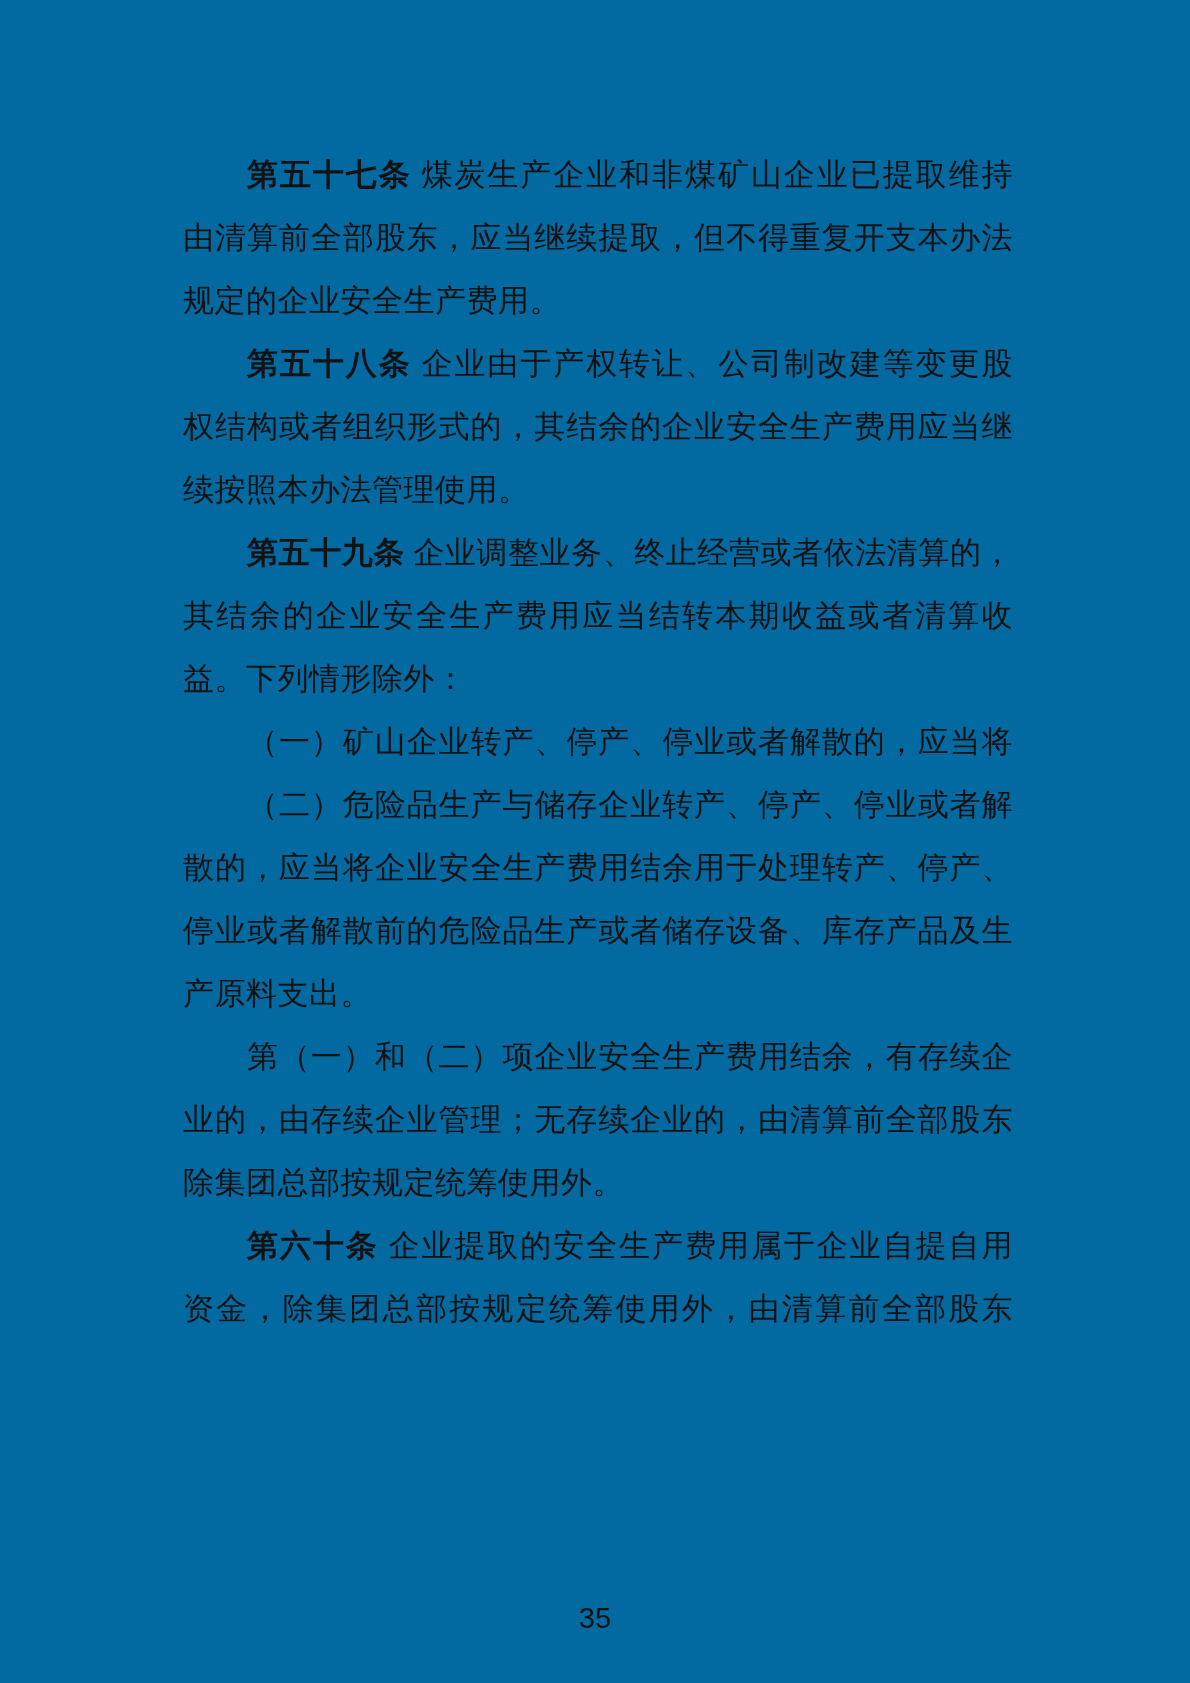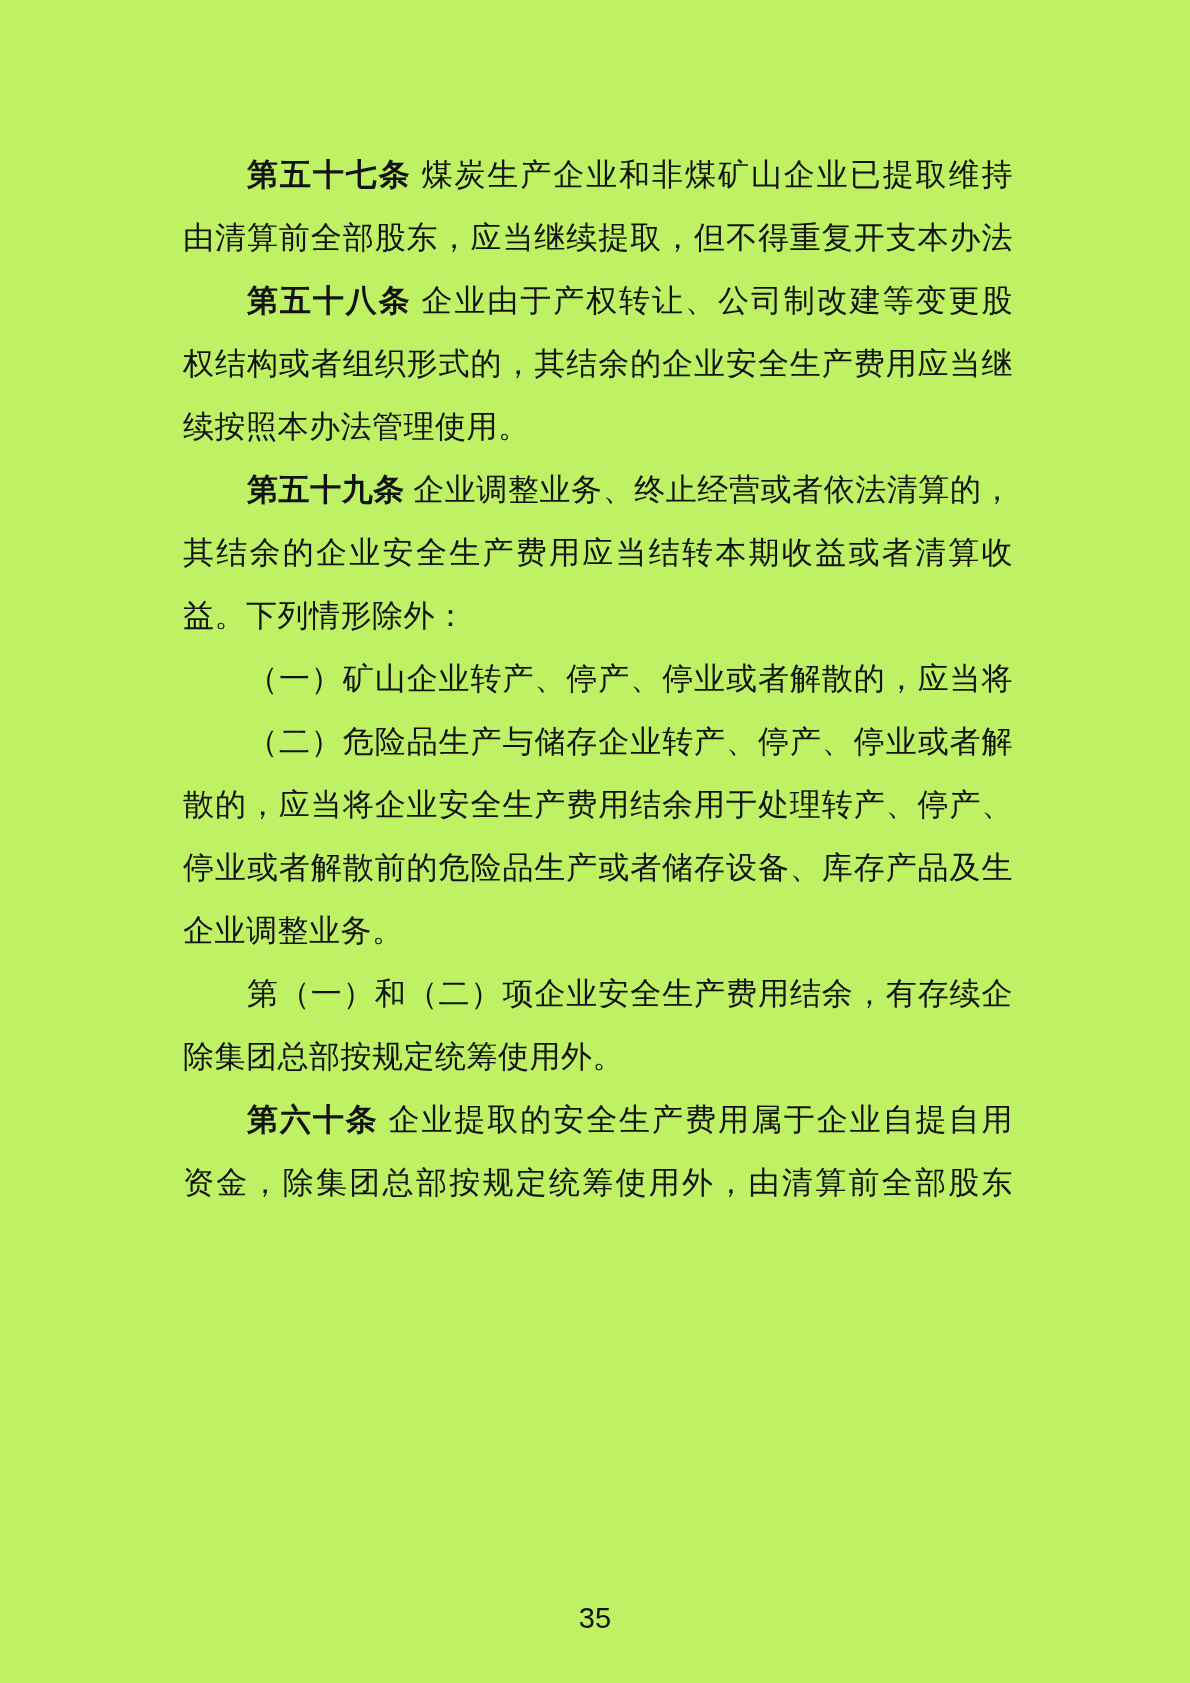--- a/index.html
+++ b/index.html
@@ -1,20 +1,20 @@
 <!DOCTYPE html>
 <html><head>
 <meta charset="utf-8">
 <style>
   html, body { margin: 0; padding: 0; background: #ffffff; }
   .page {
     position: relative;
     width: 1190px;
     height: 1683px;
-    background: #bef264;
+    background: #0369a1;
     color: #121212;
     font-family: "Liberation Serif", serif;
     overflow: hidden;
   }
   .text-block {
     position: absolute;
     left: 183px;
     top: 143px;
     width: 830px;
   }
@@ -44,30 +44,32 @@
     color: #121212;
   }
 </style>
 </head>
 <body>
 
 <div class="page">
   <div class="text-block" id="text-block">
       <div class="line indent fill"><span class="art">第五十七条</span><span class="body-text"> 煤炭生产企业和非煤矿山企业已提取维持</span></div>
       <div class="line fill"><span class="body-text">由清算前全部股东，应当继续提取，但不得重复开支本办法</span></div>
+      <div class="line"><span class="body-text">规定的企业安全生产费用。</span></div>
       <div class="line indent fill"><span class="art">第五十八条</span><span class="body-text"> 企业由于产权转让、公司制改建等变更股</span></div>
       <div class="line fill"><span class="body-text">权结构或者组织形式的，其结余的企业安全生产费用应当继</span></div>
       <div class="line"><span class="body-text">续按照本办法管理使用。</span></div>
       <div class="line indent fill"><span class="art">第五十九条</span><span class="body-text"> 企业调整业务、终止经营或者依法清算的，</span></div>
       <div class="line fill"><span class="body-text">其结余的企业安全生产费用应当结转本期收益或者清算收</span></div>
       <div class="line"><span class="body-text">益。下列情形除外：</span></div>
       <div class="line indent fill"><span class="body-text">（一）矿山企业转产、停产、停业或者解散的，应当将</span></div>
       <div class="line indent fill"><span class="body-text">（二）危险品生产与储存企业转产、停产、停业或者解</span></div>
       <div class="line fill"><span class="body-text">散的，应当将企业安全生产费用结余用于处理转产、停产、</span></div>
       <div class="line fill"><span class="body-text">停业或者解散前的危险品生产或者储存设备、库存产品及生</span></div>
-      <div class="line"><span class="body-text">企业调整业务。</span></div>
+      <div class="line"><span class="body-text">产原料支出。</span></div>
       <div class="line indent fill"><span class="body-text">第（一）和（二）项企业安全生产费用结余，有存续企</span></div>
+      <div class="line fill"><span class="body-text">业的，由存续企业管理；无存续企业的，由清算前全部股东</span></div>
       <div class="line"><span class="body-text">除集团总部按规定统筹使用外。</span></div>
       <div class="line indent fill"><span class="art">第六十条</span><span class="body-text"> 企业提取的安全生产费用属于企业自提自用</span></div>
       <div class="line fill"><span class="body-text">资金，除集团总部按规定统筹使用外，由清算前全部股东</span></div>
     </div>
   <div class="page-number">35</div>
 </div>
 
 </body></html>

